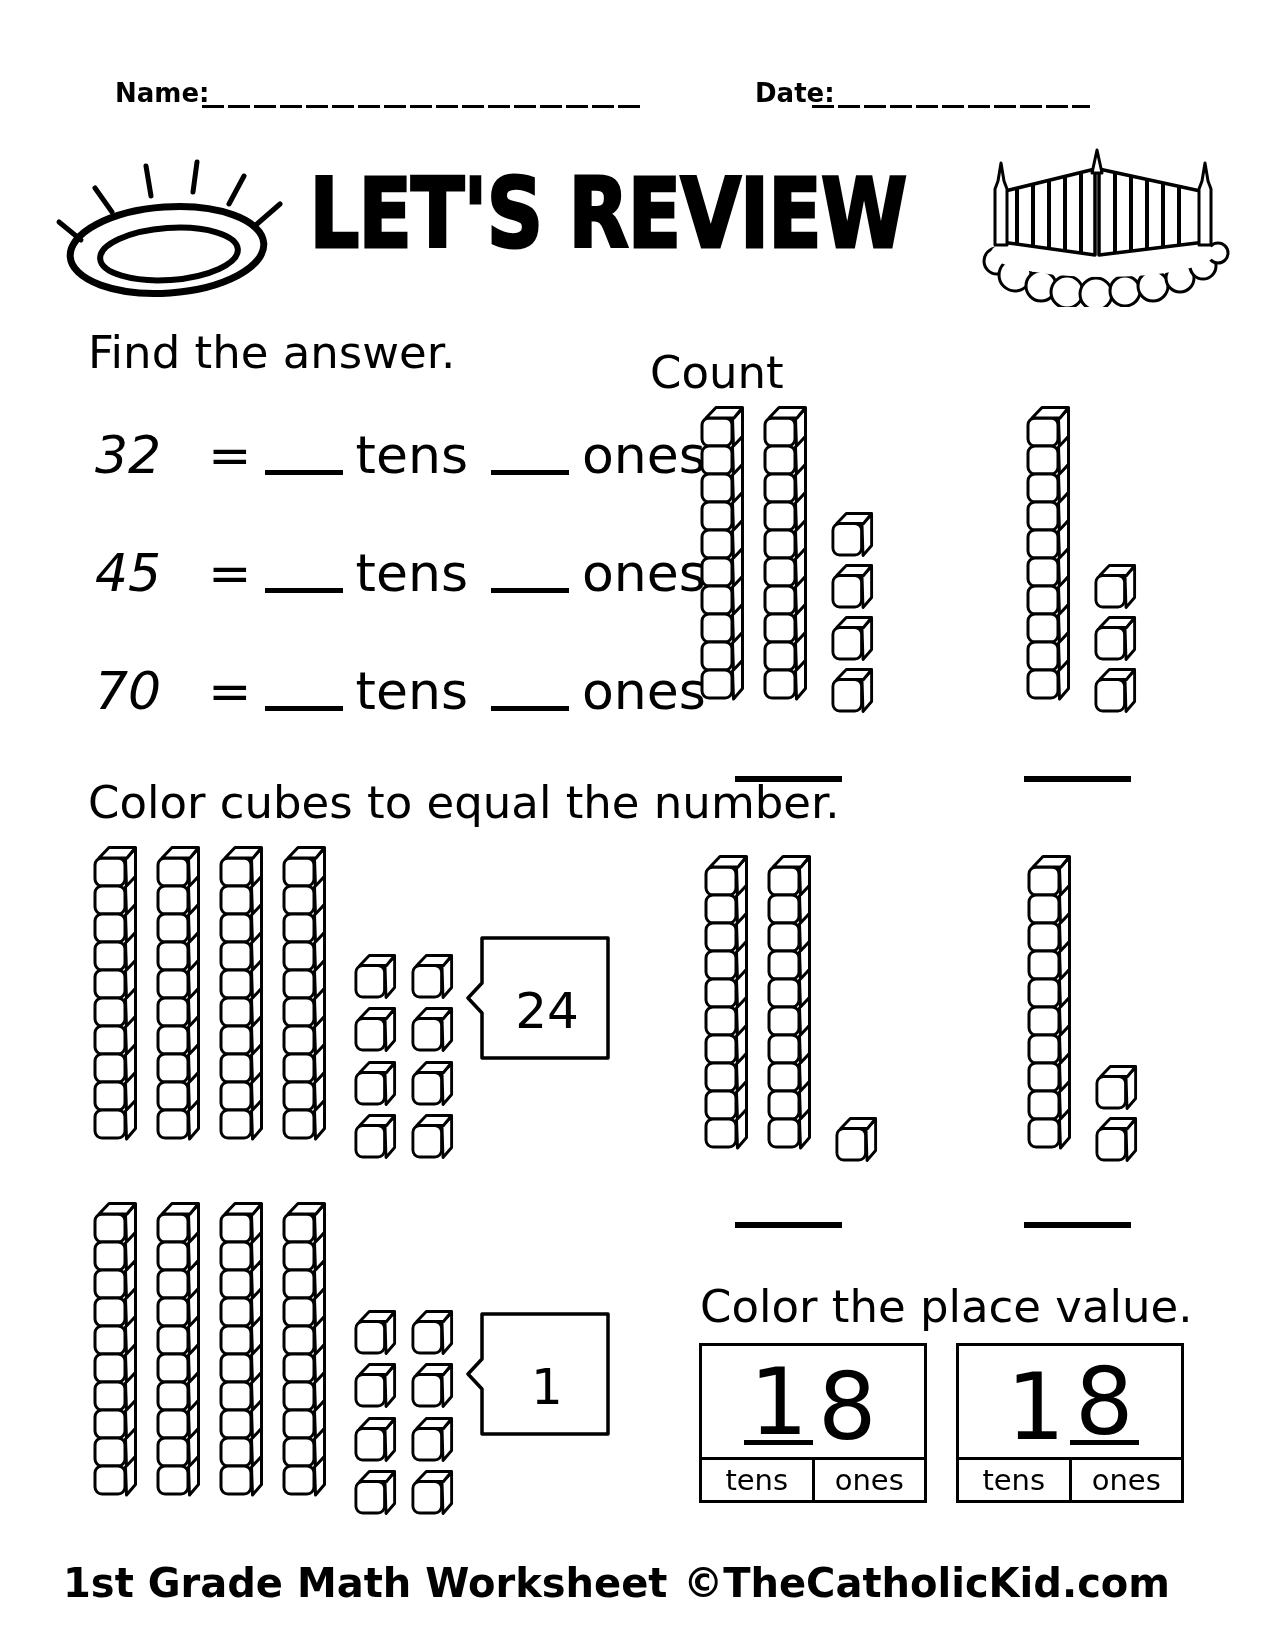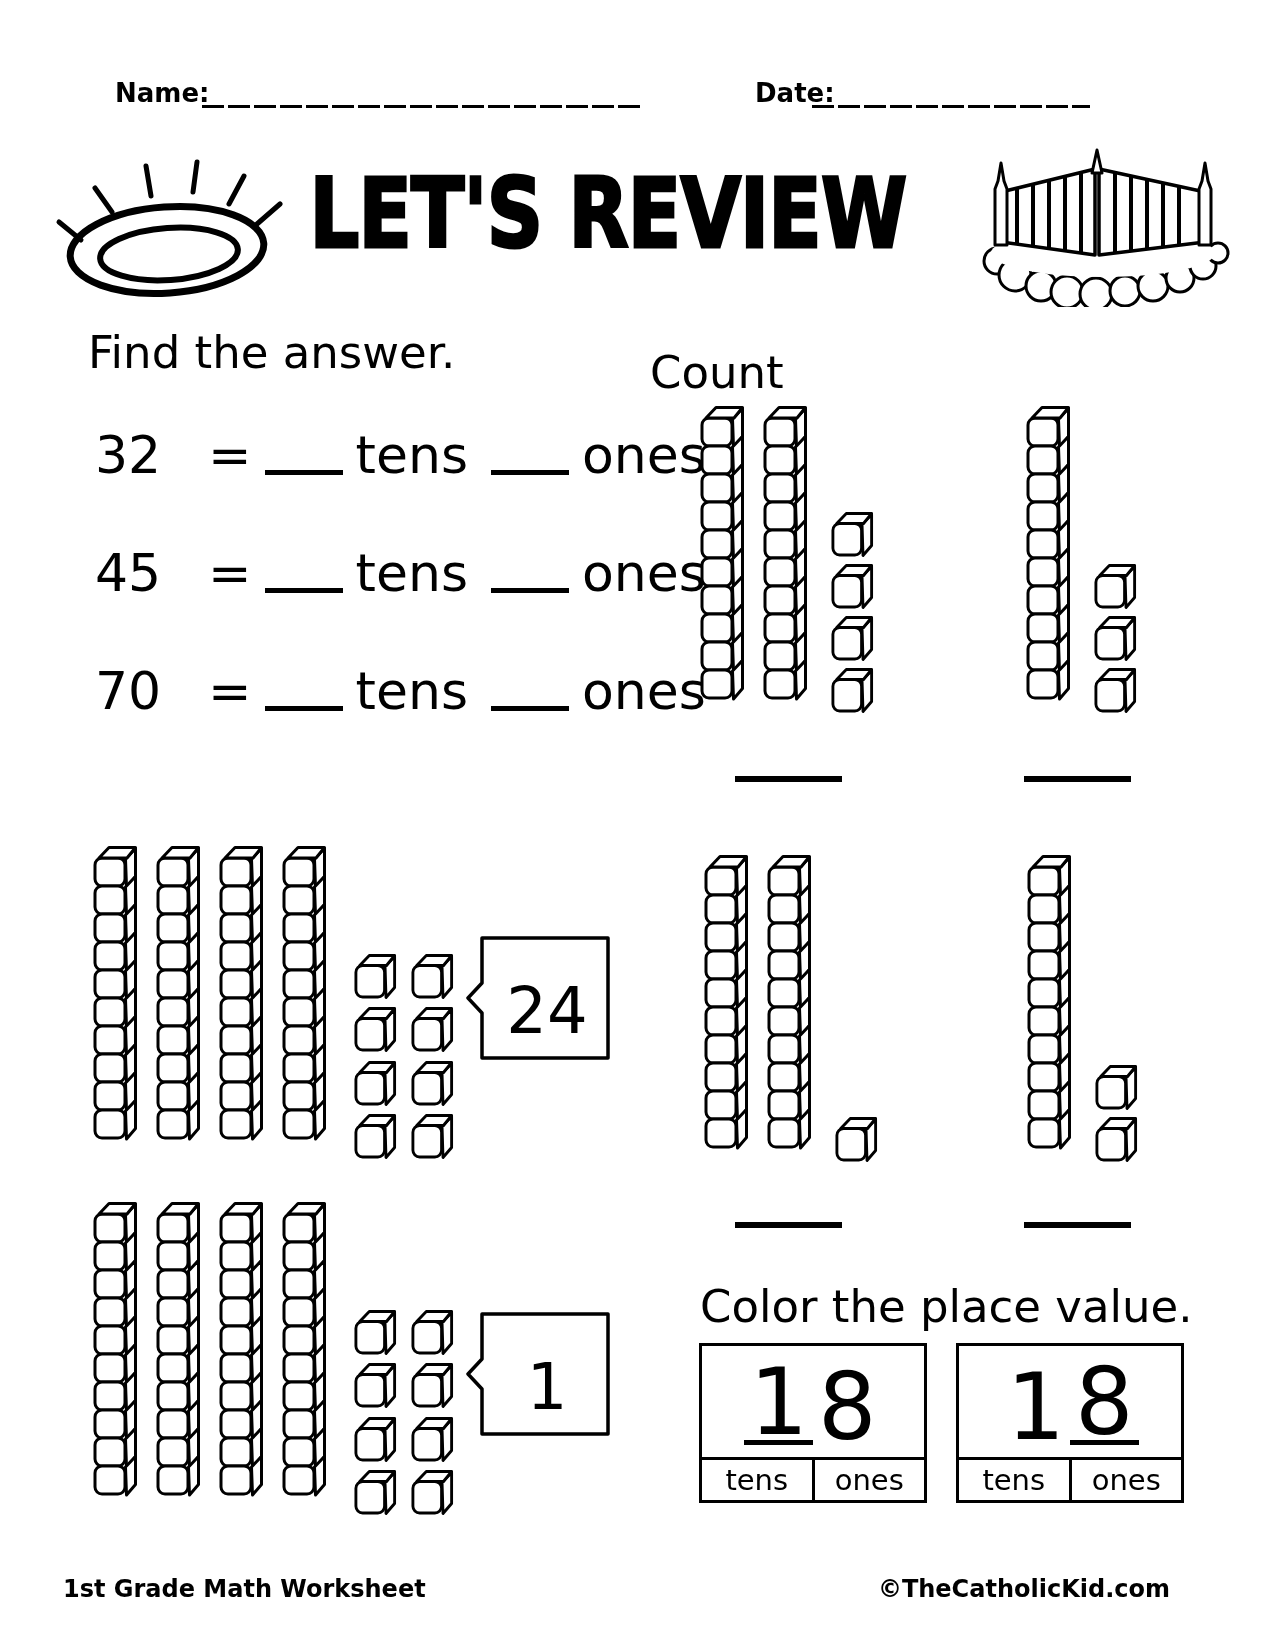--- a/index.html
+++ b/index.html
@@ -6,36 +6,36 @@
   .page{position:relative;width:1275px;height:1650px;background:#fff;color:#000;
         font-family:"DejaVu Sans",sans-serif;overflow:hidden;margin:0 auto;}
   .abs{position:absolute;}
   .hdr-label{font-weight:bold;font-size:26px;line-height:1;}
   .hline{height:26px;border-bottom:3px solid transparent;
          background:repeating-linear-gradient(90deg,#000 0 22px,rgba(0,0,0,0) 22px 26px) bottom/100% 3px no-repeat;}
   .title{width:700px;text-align:center;font-weight:bold;font-size:92px;line-height:1;
          letter-spacing:-1px;-webkit-text-stroke:3px #000;transform:scale(0.85,1.05);transform-origin:center top;white-space:nowrap;}
   .heading{font-size:45px;line-height:1;white-space:nowrap;}
   .eq-row{display:flex;align-items:flex-end;gap:13px;font-size:52px;line-height:1.05;white-space:nowrap;}
-  .eq-num{min-width:100px;}
+  .eq-num{min-width:100px;font-style:italic;}
   .blank{display:inline-block;border-bottom:5px solid #000;height:30px;margin-bottom:8px;}
   .blank.b1{width:78px;}
   .blank.b2{width:78px;margin-left:10px;}
   .ans-line{position:absolute;width:107px;height:6px;background:#000;}
   .target-text{position:absolute;width:126px;height:146px;display:flex;align-items:center;
-               justify-content:center;font-size:64px;line-height:1;text-align:right;}
+               justify-content:center;font-size:50px;line-height:1;text-align:right;}
   .pv-card{position:absolute;width:228px;height:160px;border:3px solid #000;box-sizing:border-box;background:#fff;}
   .pv-num{height:114px;border-bottom:3px solid #000;display:flex;align-items:flex-end;
           justify-content:center;font-size:92px;line-height:0.82;padding-bottom:12px;box-sizing:border-box;}
   .pv-digit{padding:0 5px;}
   .pv-digit.u{border-bottom:5px solid #000;}
   .pv-cells{display:flex;height:40px;}
   .pv-cell{flex:1;display:flex;align-items:center;justify-content:center;font-size:29px;}
   .pv-cell.first{border-right:3px solid #000;}
-  .footer{font-weight:bold;font-size:24px;line-height:1;white-space:nowrap;margin-top:14px;}
+  .footer{font-weight:bold;font-size:40px;line-height:1;white-space:nowrap;}
 </style>
 </head>
 <body>
 
 <div class="page">
 
   <div class="abs hdr-label" style="left:115px;top:80px">Name:</div>
   <div class="abs hline" style="left:202px;top:82px;width:438px"></div>
   <div class="abs hdr-label" style="left:755px;top:80px">Date:</div>
   <div class="abs hline" style="left:812px;top:82px;width:278px"></div>
@@ -349,20 +349,21 @@
           <g fill="#fff" stroke="#000" stroke-width="3" stroke-linejoin="round" stroke-linecap="round">
             <path d="M 32.5 14 L 42.5 3.5 L 42.5 36 L 33.5 46.5 Z"></path>
             <rect x="2" y="13" width="30" height="33" rx="7"></rect>
             <path d="M 6 13 L 16 2.5 L 42.5 2.5 L 34 13 Z"></path>
           </g>
         </svg>
       </div>
       <div class="ans-line" style="left:1024px;top:1222px"></div>
     </div>
 
+  <div class="abs heading" style="left:88px;top:780px">Color cubes to equal the number.</div>
   <div id="colorcubes-area">
       <div class="abs" style="left:93px;top:843px;width:370px;height:320px">
         <svg class="abs" style="left:0px;top:0px" width="45" height="300" viewBox="0 0 45 296">
           <g fill="#fff" stroke="#000" stroke-width="3" stroke-linejoin="round" stroke-linecap="round">
             <path d="M 32.5 14 L 42.5 3.5 L 42.5 31.5 L 33.5 42 Z"></path>
             <rect x="2" y="13" width="30" height="28" rx="7"></rect>
             <path d="M 32.5 42 L 42.5 31.5 L 42.5 59.5 L 33.5 70 Z"></path>
             <rect x="2" y="41" width="30" height="28" rx="7"></rect>
             <path d="M 32.5 70 L 42.5 59.5 L 42.5 87.5 L 33.5 98 Z"></path>
             <rect x="2" y="69" width="30" height="28" rx="7"></rect>

